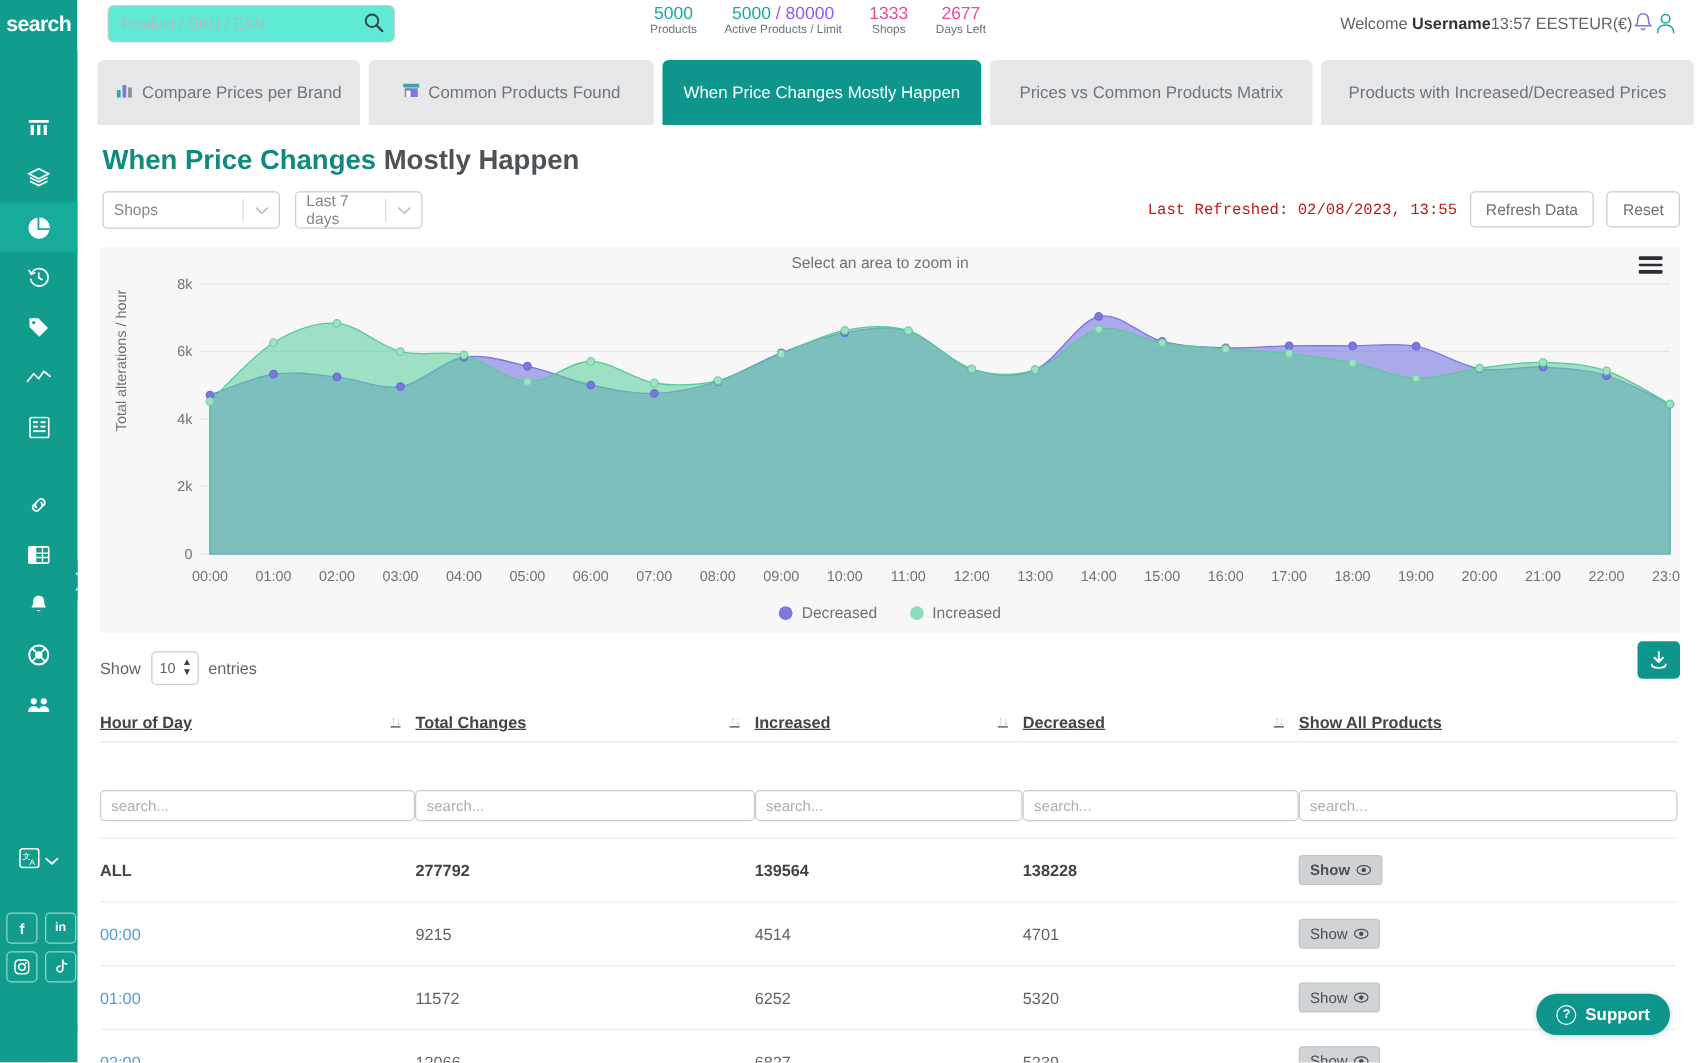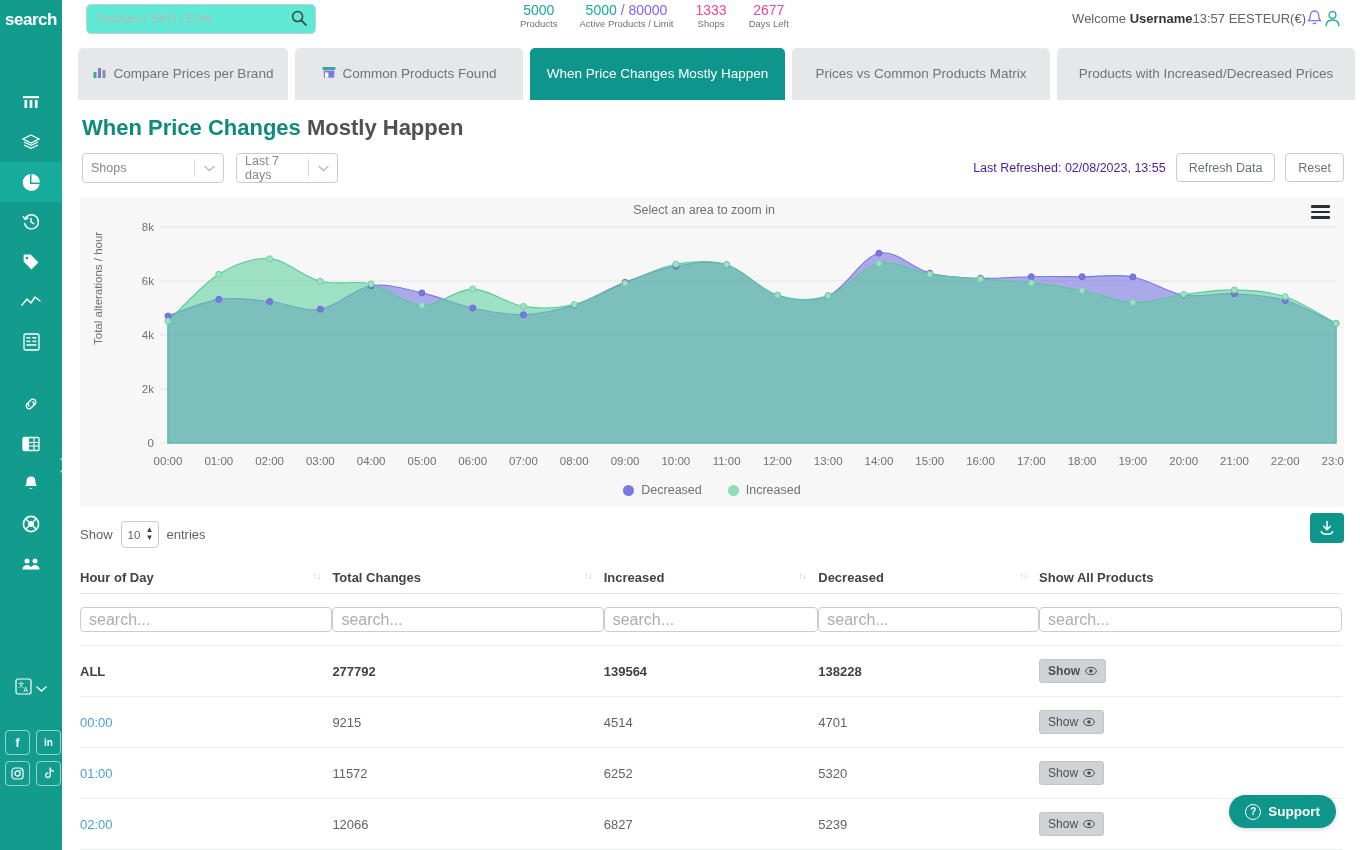--- a/index.html
+++ b/index.html
@@ -136,21 +136,21 @@
   }
   .sel .txt { padding: 0 8px; flex: 1; }
   .sel .div { width: 1px; height: 18px; background: #d7dbde; }
   .sel .arr { width: 28px; display: flex; align-items: center; justify-content: center; color: #b4b9bd; }
   .sel-shops { width: 142px; }
   .sel-days { width: 102px; margin-left: 12px; }
   .refresh-area {
     position: absolute; right: 16px; top: 12px;
     display: flex; align-items: center; gap: 10px;
   }
-  .refresh-txt { font-size: 12.5px; color: #4c1d95; }
+  .refresh-txt { font-size: 12.5px; color: #b91c1c; font-family: Liberation Mono, monospace; }
   .btn-outline {
     height: 29px; padding: 0 12px; border: 1px solid #c8cdd1; border-radius: 4px;
     background: #fff; color: #6b7074; font-size: 12.5px;
     display: flex; align-items: center; cursor: pointer;
     font-family: "Liberation Sans", sans-serif;
   }
 
   
   .chart-card {
     margin: 14px 16px 0 18px;
@@ -205,27 +205,27 @@
   }
   table.data {
     width: calc(100% - 36px); margin: 16px 18px 0 18px;
     border-collapse: collapse; table-layout: fixed;
   }
   table.data th {
     text-align: left; font-size: 13px; color: #3f4448; font-weight: bold;
     padding: 6px 0 8px 0; border-bottom: 1px solid #e6e7e8;
     position: relative;
   }
-  .th-inner { display: flex; align-items: flex-start; justify-content: space-between; padding-right: 12px; }
+  .th-inner { display: flex; align-items: center; justify-content: space-between; padding-right: 12px; text-decoration: underline; }
   .sort { color: #c5cace; font-size: 10px; letter-spacing: -1px; }
   td.srch { padding: 6px 6px 6px 0; }
   .srch input {
     width: 100%; height: 25px; border: 1px solid #c8cdd1; border-radius: 4px;
-    padding: 0 8px; font-size: 16px; color: #6c7277; outline: none;
-    font-family: "Liberation Sans", sans-serif; background: #fff;
+    padding: 0 8px; font-size: 12px; color: #6c7277; outline: none;
+    font-family: "Liberation Sans", sans-serif; background: #fff; margin-top: 25px;
   }
   .srch input::placeholder { color: #a9aeb2; }
   table.data td {
     font-size: 13px; color: #5f6468; padding: 13px 0; border-bottom: 1px solid #eceded;
     vertical-align: middle;
   }
   tr.all-row td { font-weight: bold; color: #3f4448; }
   td.hour a { color: #4a9fd8; text-decoration: none; cursor: pointer; }
   .show-btn {
     display: inline-flex; align-items: center; gap: 5px;

